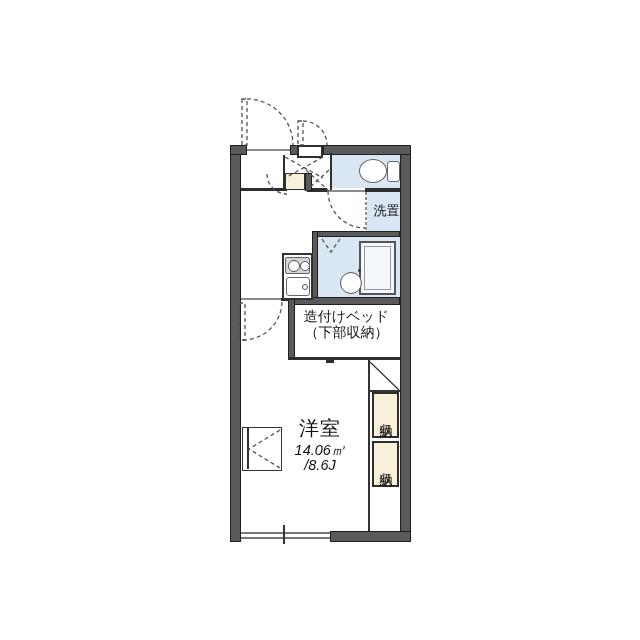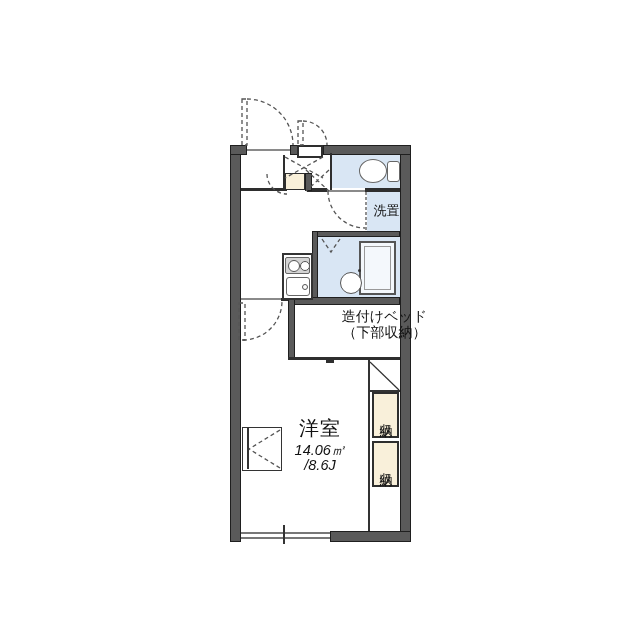--- a/index.html
+++ b/index.html
@@ -105,21 +105,21 @@
       <path d="M280,430 L249,449 M280,468 L249,449"></path>
       <path d="M366,192 L366,230" stroke-dasharray="3,2"></path>
     </g>
     <path d="M370,362 L399,390" stroke="#333" stroke-width="1.2" fill="none"></path>
   </svg>
 
   <div class="abs label" style="left:367px;top:192px;width:39px;height:39px;display:flex;align-items:center;justify-content:center;font-size:13px;">
     <span>洗置</span>
   </div>
 
-  <div class="abs label" style="left:295px;top:309px;width:103px;font-size:14px;line-height:15.5px;margin-left:38px;">
+  <div class="abs label" style="left:295px;top:309px;width:103px;font-size:14px;line-height:15.5px;">
     <div>造付けベッド</div>
     <div>（下部収納）</div>
   </div>
 
   <div class="abs label" style="left:292px;top:417px;width:56px;font-size:20px;letter-spacing:1px;"><span>洋室</span></div>
 
   <div class="abs label" style="left:284px;top:443px;width:72px;font-size:14.5px;line-height:15px;font-style:italic;">
     <div>14.06㎡</div>
     <div>/8.6J</div>
   </div>

